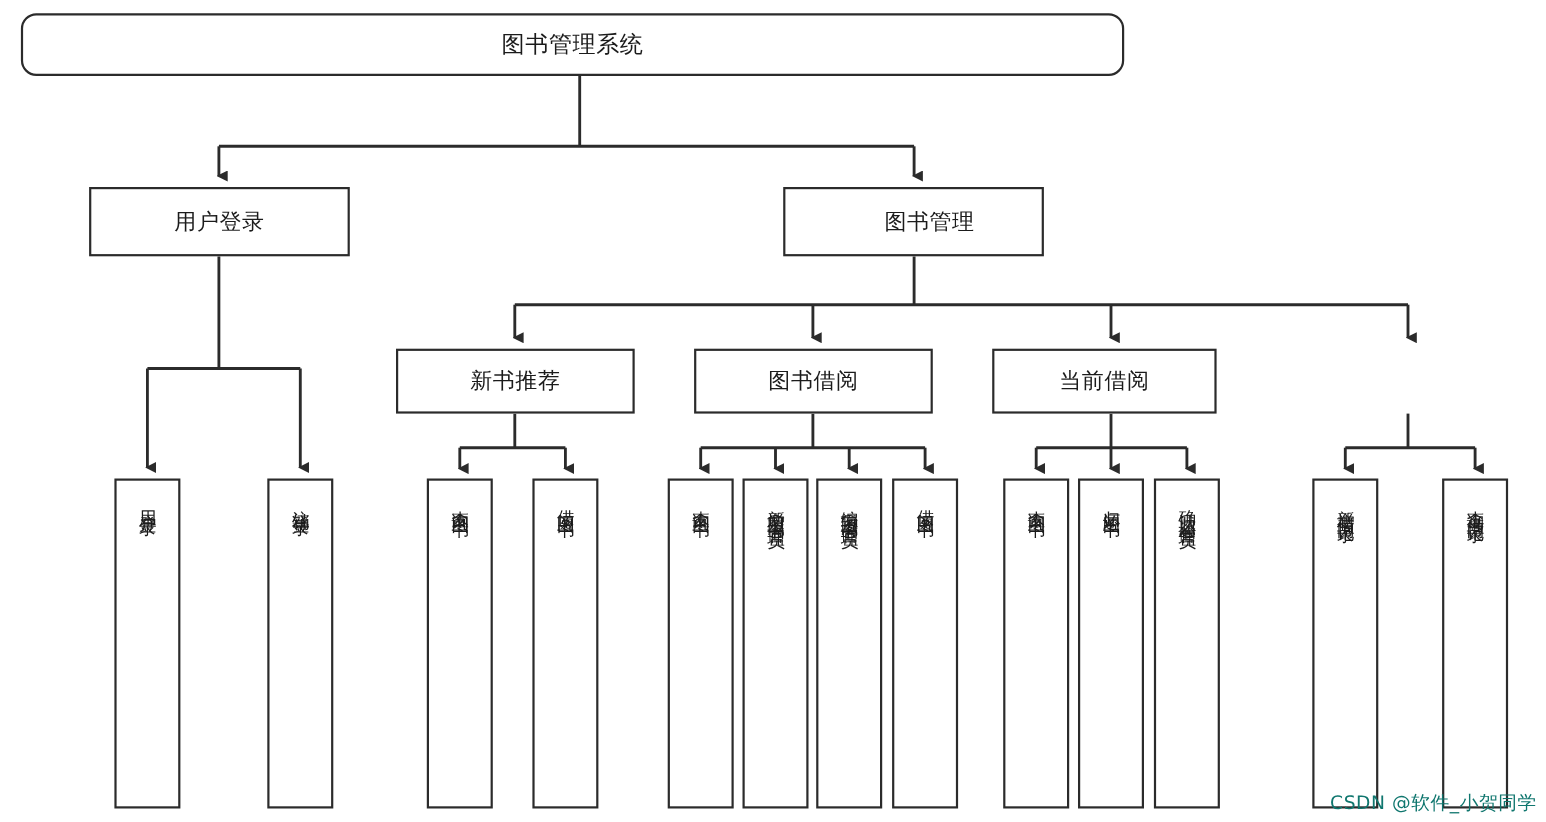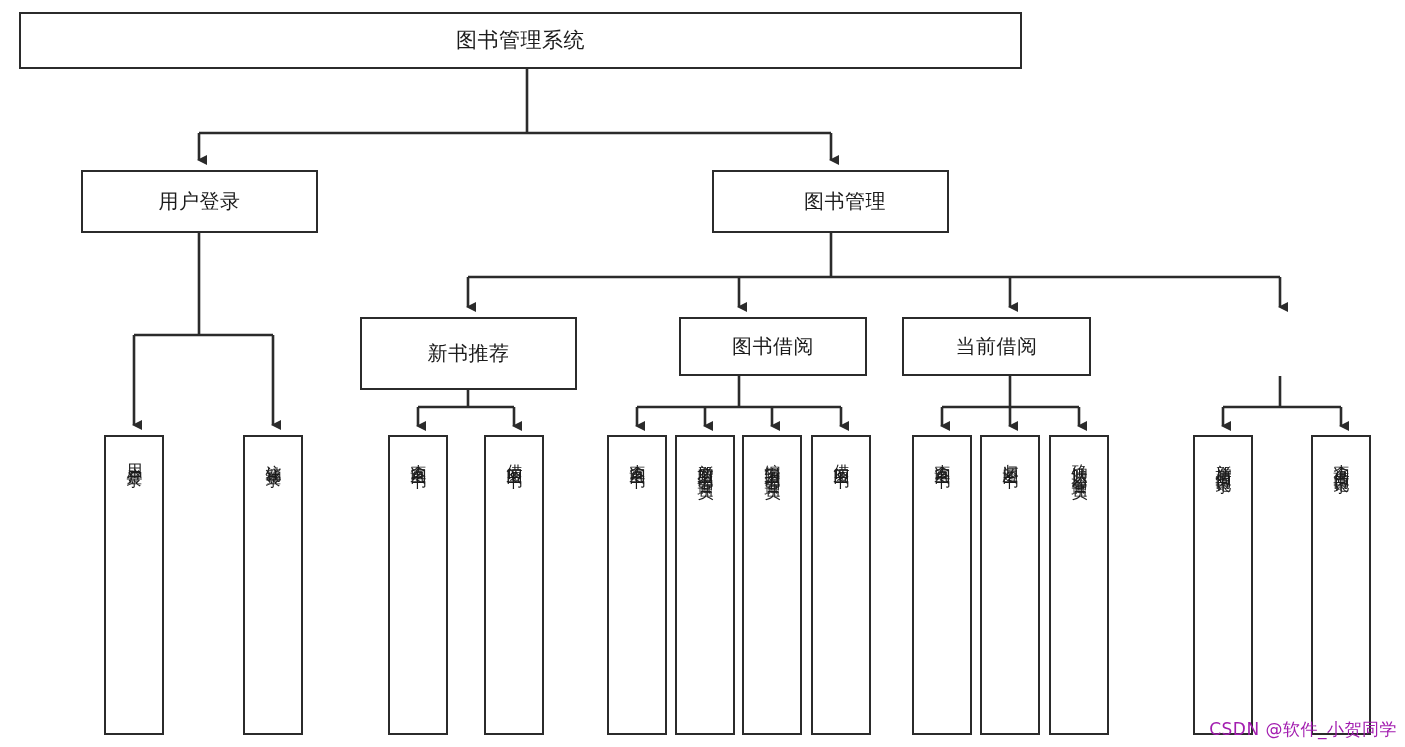--- a/index.html
+++ b/index.html
@@ -63,21 +63,21 @@
     text-orientation: upright;
     letter-spacing: 3px;
     line-height: 1.05;
     white-space: nowrap;
   }
   .watermark {
     position: absolute;
     right: 8px;
     bottom: 6px;
     font-size: 17px;
-    color: #a21caf;
+    color: #0f766e;
     letter-spacing: 0.5px;
     z-index: 3;
     white-space: nowrap;
   }
 </style>
 </head>
 <body>
 
 <div id="canvas">
 
@@ -124,38 +124,38 @@
       <path d="M1010,407 L1010,426" marker-end="url(#arrow)"></path>
       <path d="M1079,407 L1079,426" marker-end="url(#arrow)"></path>
 
       <path d="M1280,376 L1280,407"></path>
       <path d="M1223,407 L1341,407"></path>
       <path d="M1223,407 L1223,426" marker-end="url(#arrow)"></path>
       <path d="M1341,407 L1341,426" marker-end="url(#arrow)"></path>
     </g>
   </svg>
 
-  <div class="node root" style="left:19px; top:12px; width:1003px; height:57px;">
+  <div class="node root" style="left:19px; top:12px; width:1003px; height:57px;border-radius:14px;">
     <span class="label">图书管理系统</span>
   </div>
 
   <div class="node level2" style="left:81px; top:170px; width:237px; height:63px;">
     <span class="label">用户登录</span>
   </div>
   <div class="node level2" style="left:712px; top:170px; width:237px; height:63px;padding-left:29px;">
     <span class="label">图书管理</span>
   </div>
 
-  <div class="node level3" style="left:360px; top:317px; width:217px; height:73px;">
+  <div class="node level3" style="left:360px; top:317px; width:217px; height:59px;">
     <span class="label">新书推荐</span>
   </div>
-  <div class="node level3" style="left:631px; top:317px; width:188px; height:59px;margin-left:48px;">
+  <div class="node level3" style="left:631px; top:317px; width:217px; height:59px;">
     <span class="label">图书借阅</span>
   </div>
-  <div class="node level3" style="left:902px; top:317px; width:189px; height:59px;">
+  <div class="node level3" style="left:902px; top:317px; width:204px; height:59px;">
     <span class="label">当前借阅</span>
   </div>
 
   <div class="node vertical" style="left:104px; top:435px; width:60px; height:300px;">
     <span class="label">用户登录</span>
   </div>
   <div class="node vertical" style="left:243px; top:435px; width:60px; height:300px;">
     <span class="label">注销登录</span>
   </div>
 

